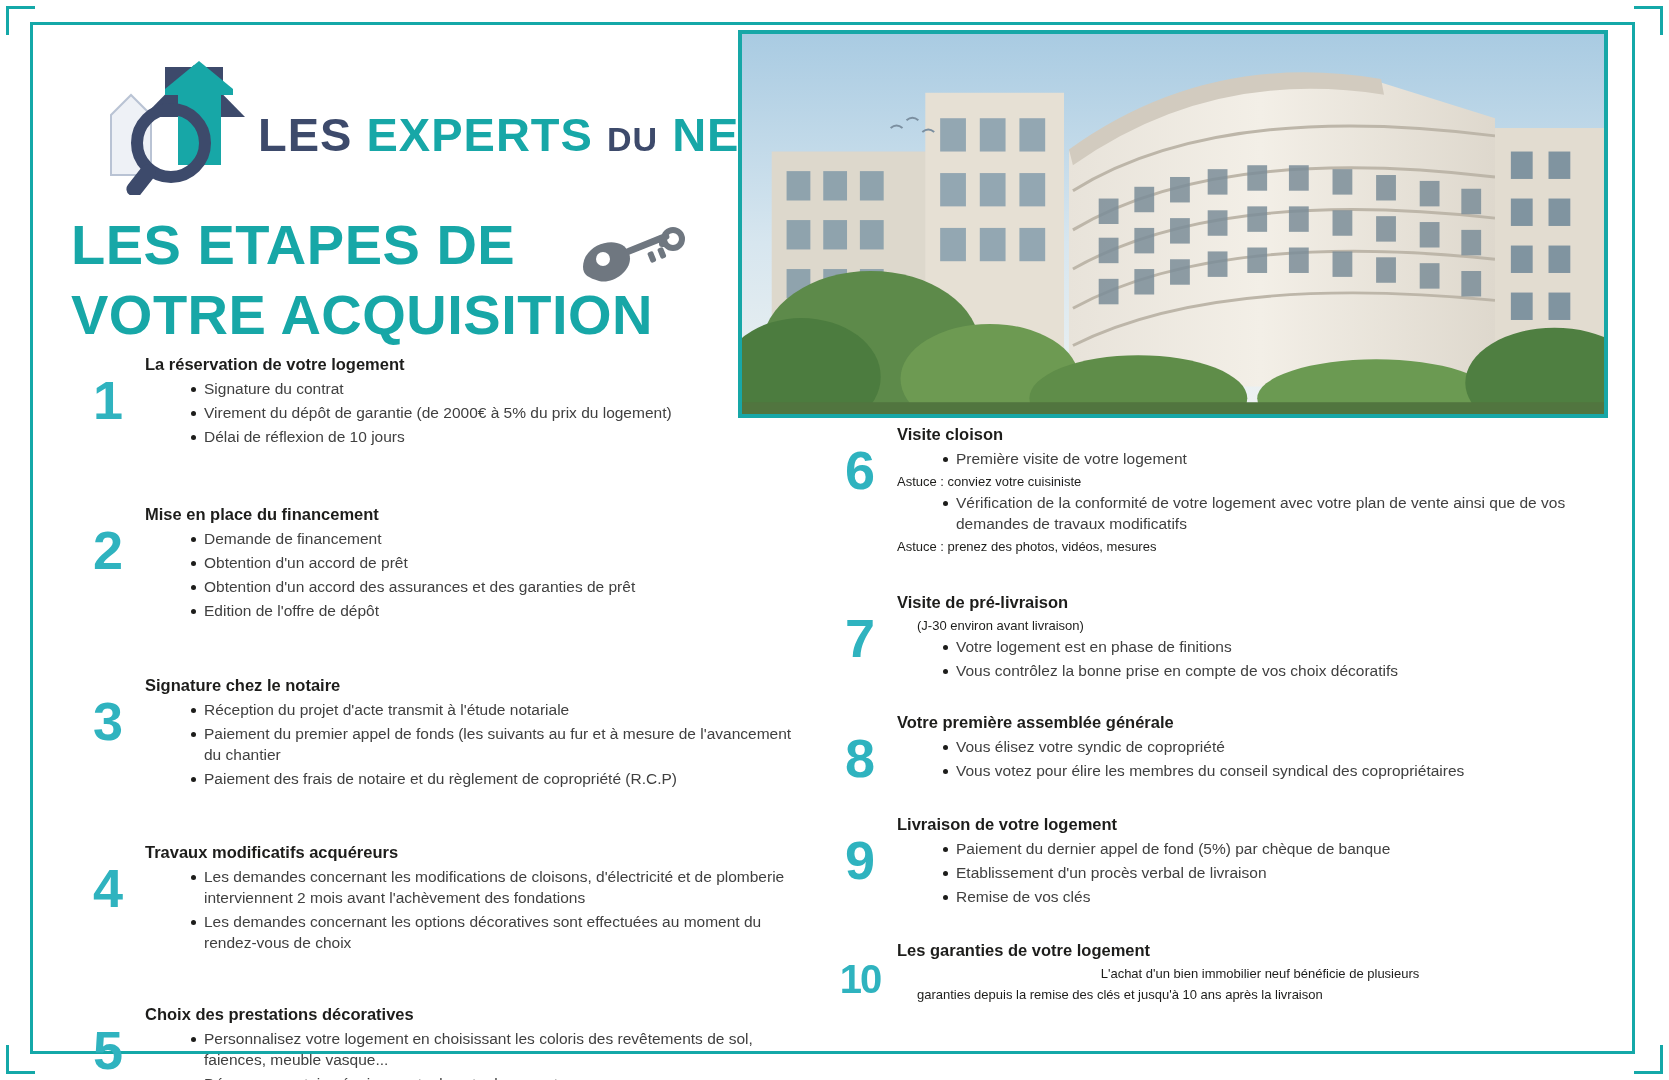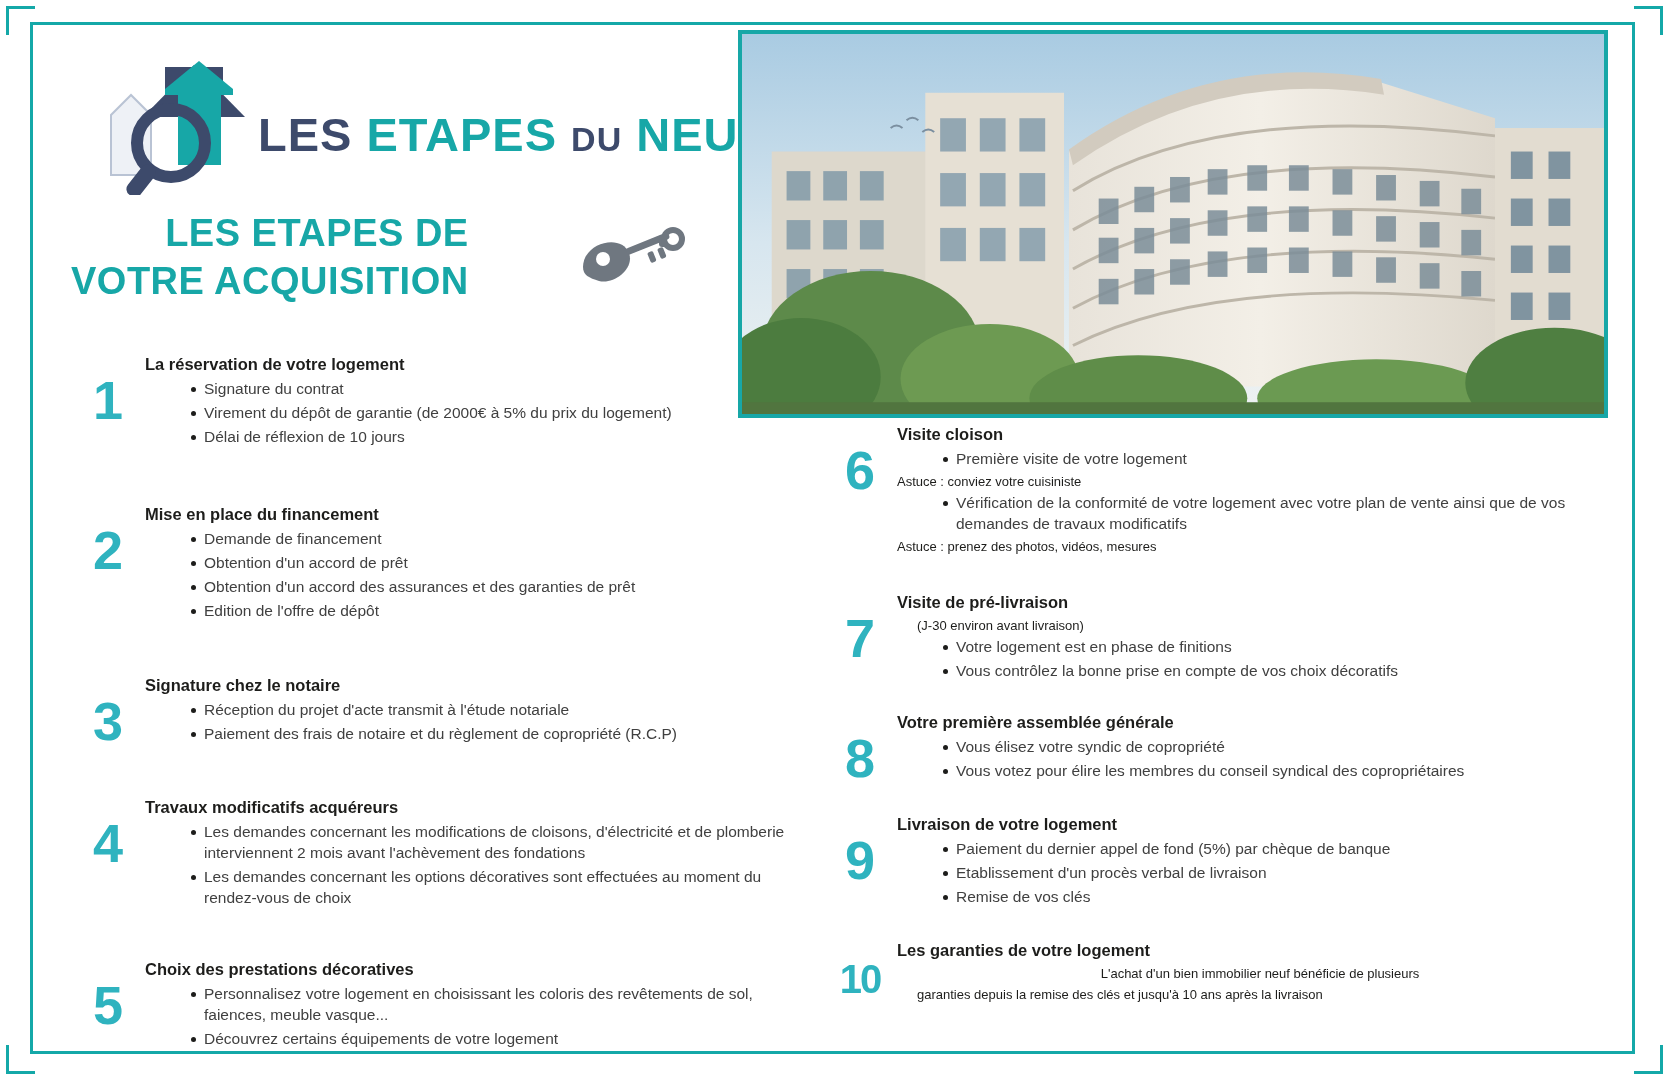--- a/index.html
+++ b/index.html
@@ -67,26 +67,25 @@
   .logo-text .les { color: #3d4a6b; }
   .logo-text .experts { color: #17a7a7; }
   .logo-text .du { color: #3d4a6b; font-size: 34px; }
   .logo-text .neuf { color: #17a7a7; }
 
   
   .main-title {
     position: absolute;
     left: 38px;
     top: 185px;
-    font-size: 38px;
+    font-size: 56px;
     font-weight: bold;
     color: #17a7a7;
     line-height: 1.25;
     letter-spacing: 0.5px;
-    text-align: right;
   }
 
   .keys-icon {
     position: absolute;
     left: 540px;
     top: 198px;
     width: 120px;
     height: 80px;
   }
 
@@ -192,21 +191,21 @@
         <path d="M62 12 L120 12 L120 62 L62 62 Z" fill="#3d4a6b"></path>
         <path d="M40 62 L91 10 L142 62 Z" fill="#3d4a6b"></path>
         <path d="M75 30 L118 30 L118 110 L75 110 Z" fill="#17a7a7"></path>
         <path d="M62 34 L96 6 L130 34 L130 40 L62 40 Z" fill="#17a7a7"></path>
         <circle cx="68" cy="88" r="34" fill="none" stroke="#3d4a6b" stroke-width="12"></circle>
         <rect x="30" y="108" width="16" height="36" rx="7" transform="rotate(38 38 126)" fill="#3d4a6b"></rect>
       </svg>
     </div>
     <div class="logo-text">
       <span class="les">LES</span>
-      <span class="experts">ETAPES</span>
+      <span class="experts">EXPERTS</span>
       <span class="du">DU</span>
       <span class="neuf">NEUF</span>
     </div>
   </div>
 
   <div class="main-title">
     <div>LES ETAPES DE</div>
     <div>VOTRE ACQUISITION</div>
   </div>
 
@@ -356,20 +355,21 @@
         </ul>
       </div>
     </div>
 
     <div class="step s3">
       <div class="step-num">3</div>
       <div class="step-body">
         <div class="step-title">Signature chez le notaire</div>
         <ul class="bullets">
           <li class="bulleted">Réception du projet d'acte transmit à l'étude notariale</li>
+          <li class="bulleted">Paiement du premier appel de fonds (les suivants au fur et à mesure de l'avancement du chantier</li>
           <li class="bulleted">Paiement des frais de notaire et du règlement de copropriété (R.C.P)</li>
         </ul>
       </div>
     </div>
 
     <div class="step s4">
       <div class="step-num">4</div>
       <div class="step-body">
         <div class="step-title">Travaux modificatifs acquéreurs</div>
         <ul class="bullets">

